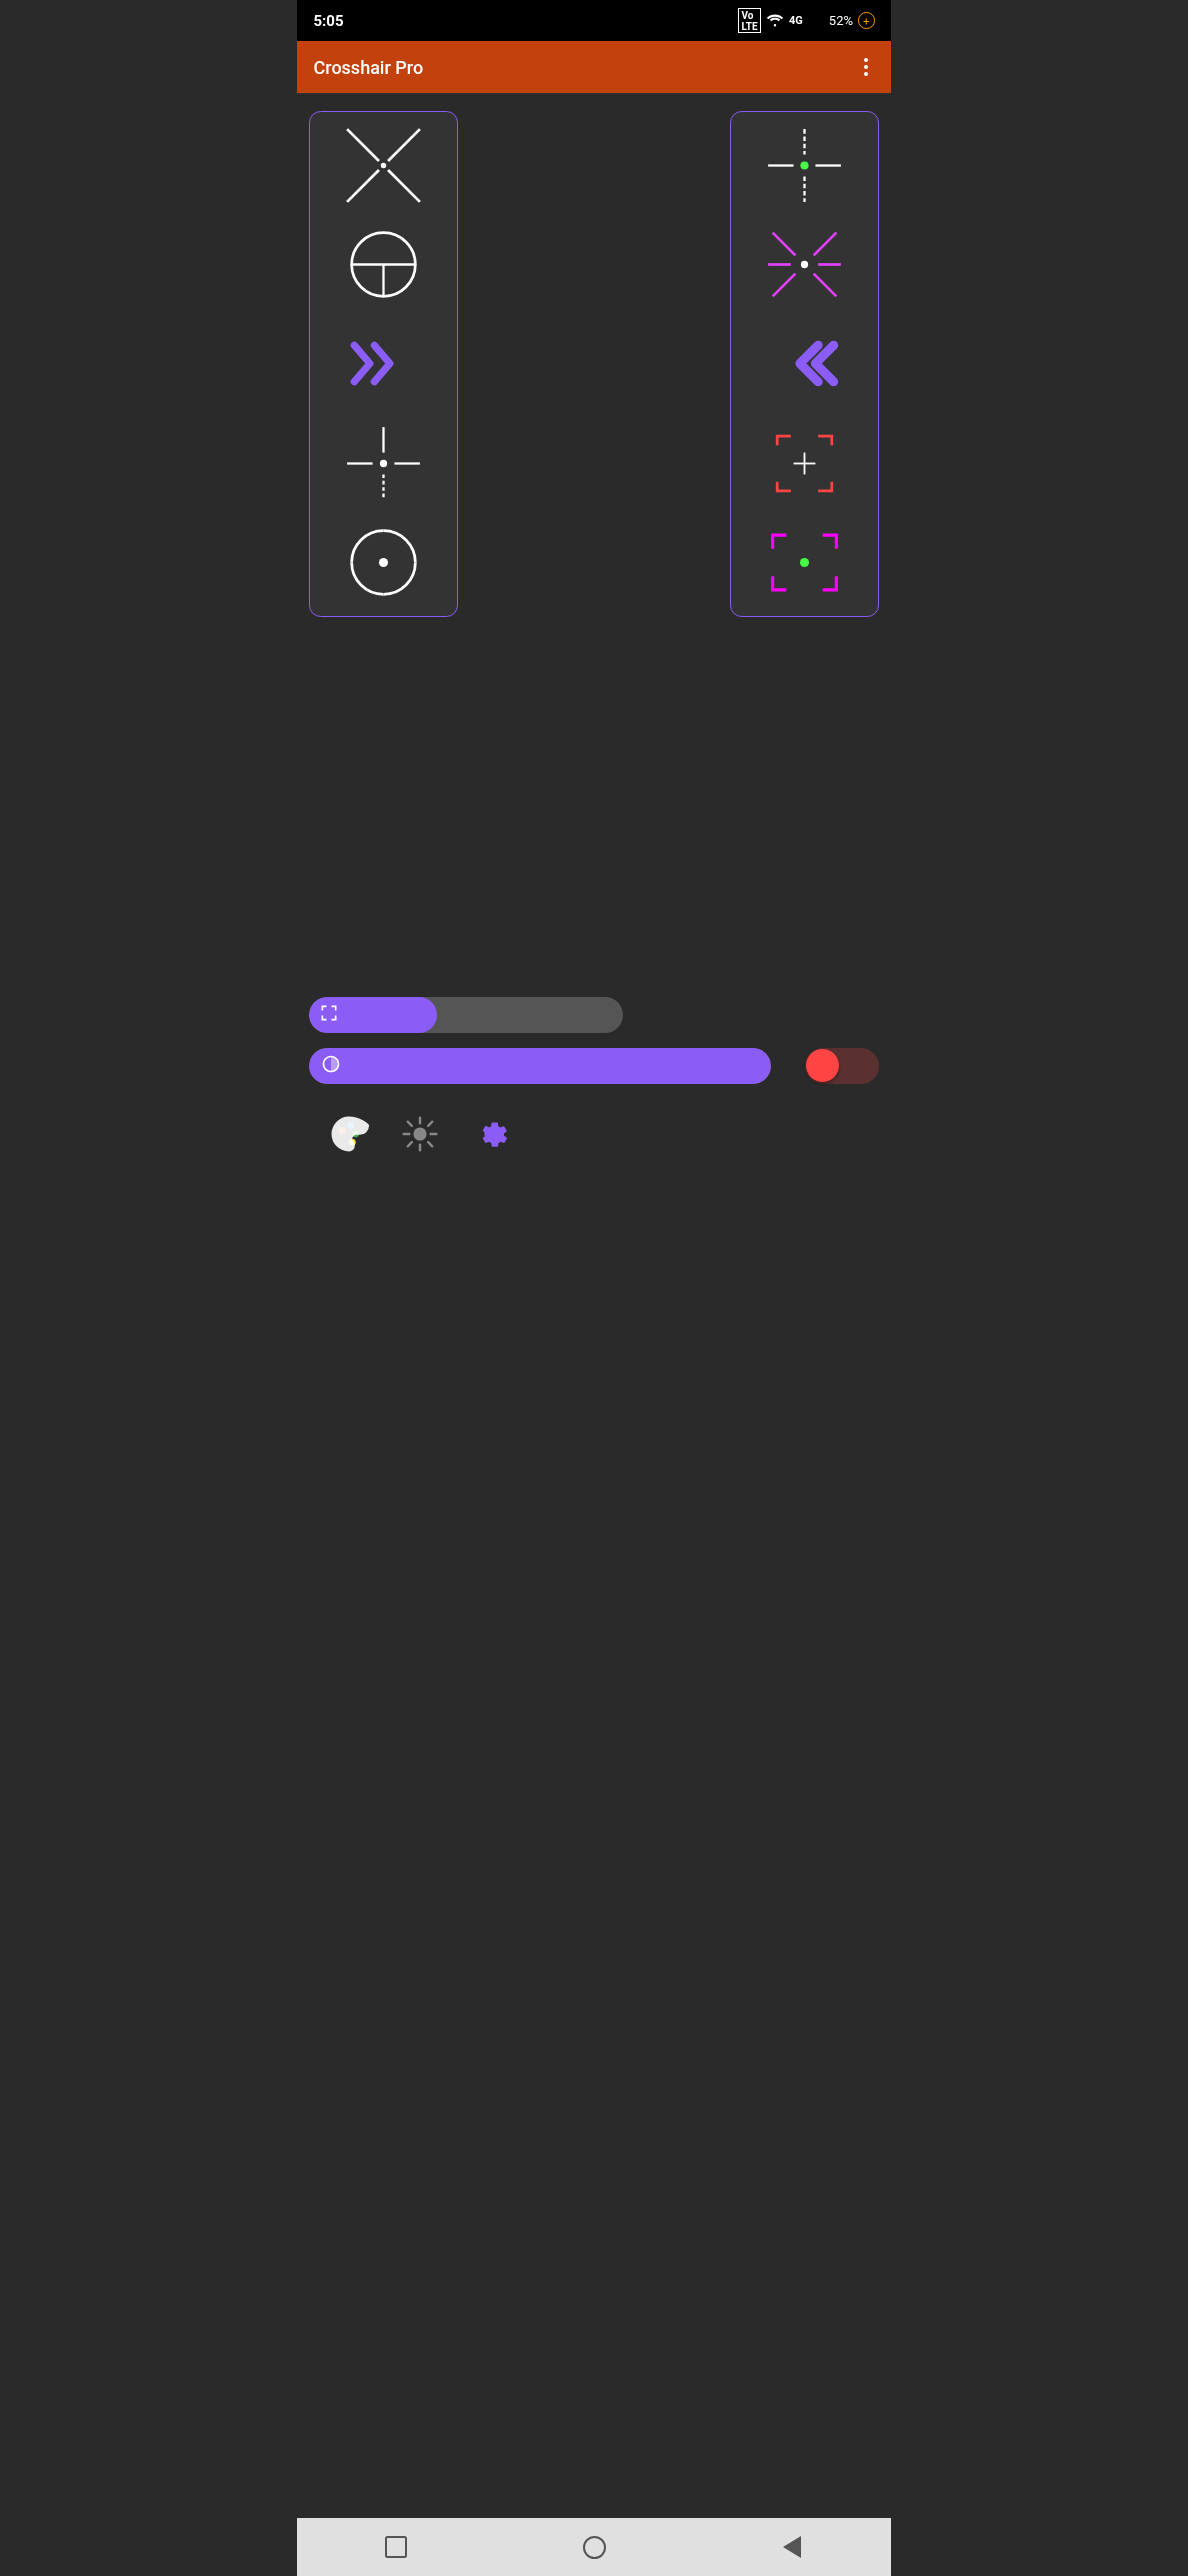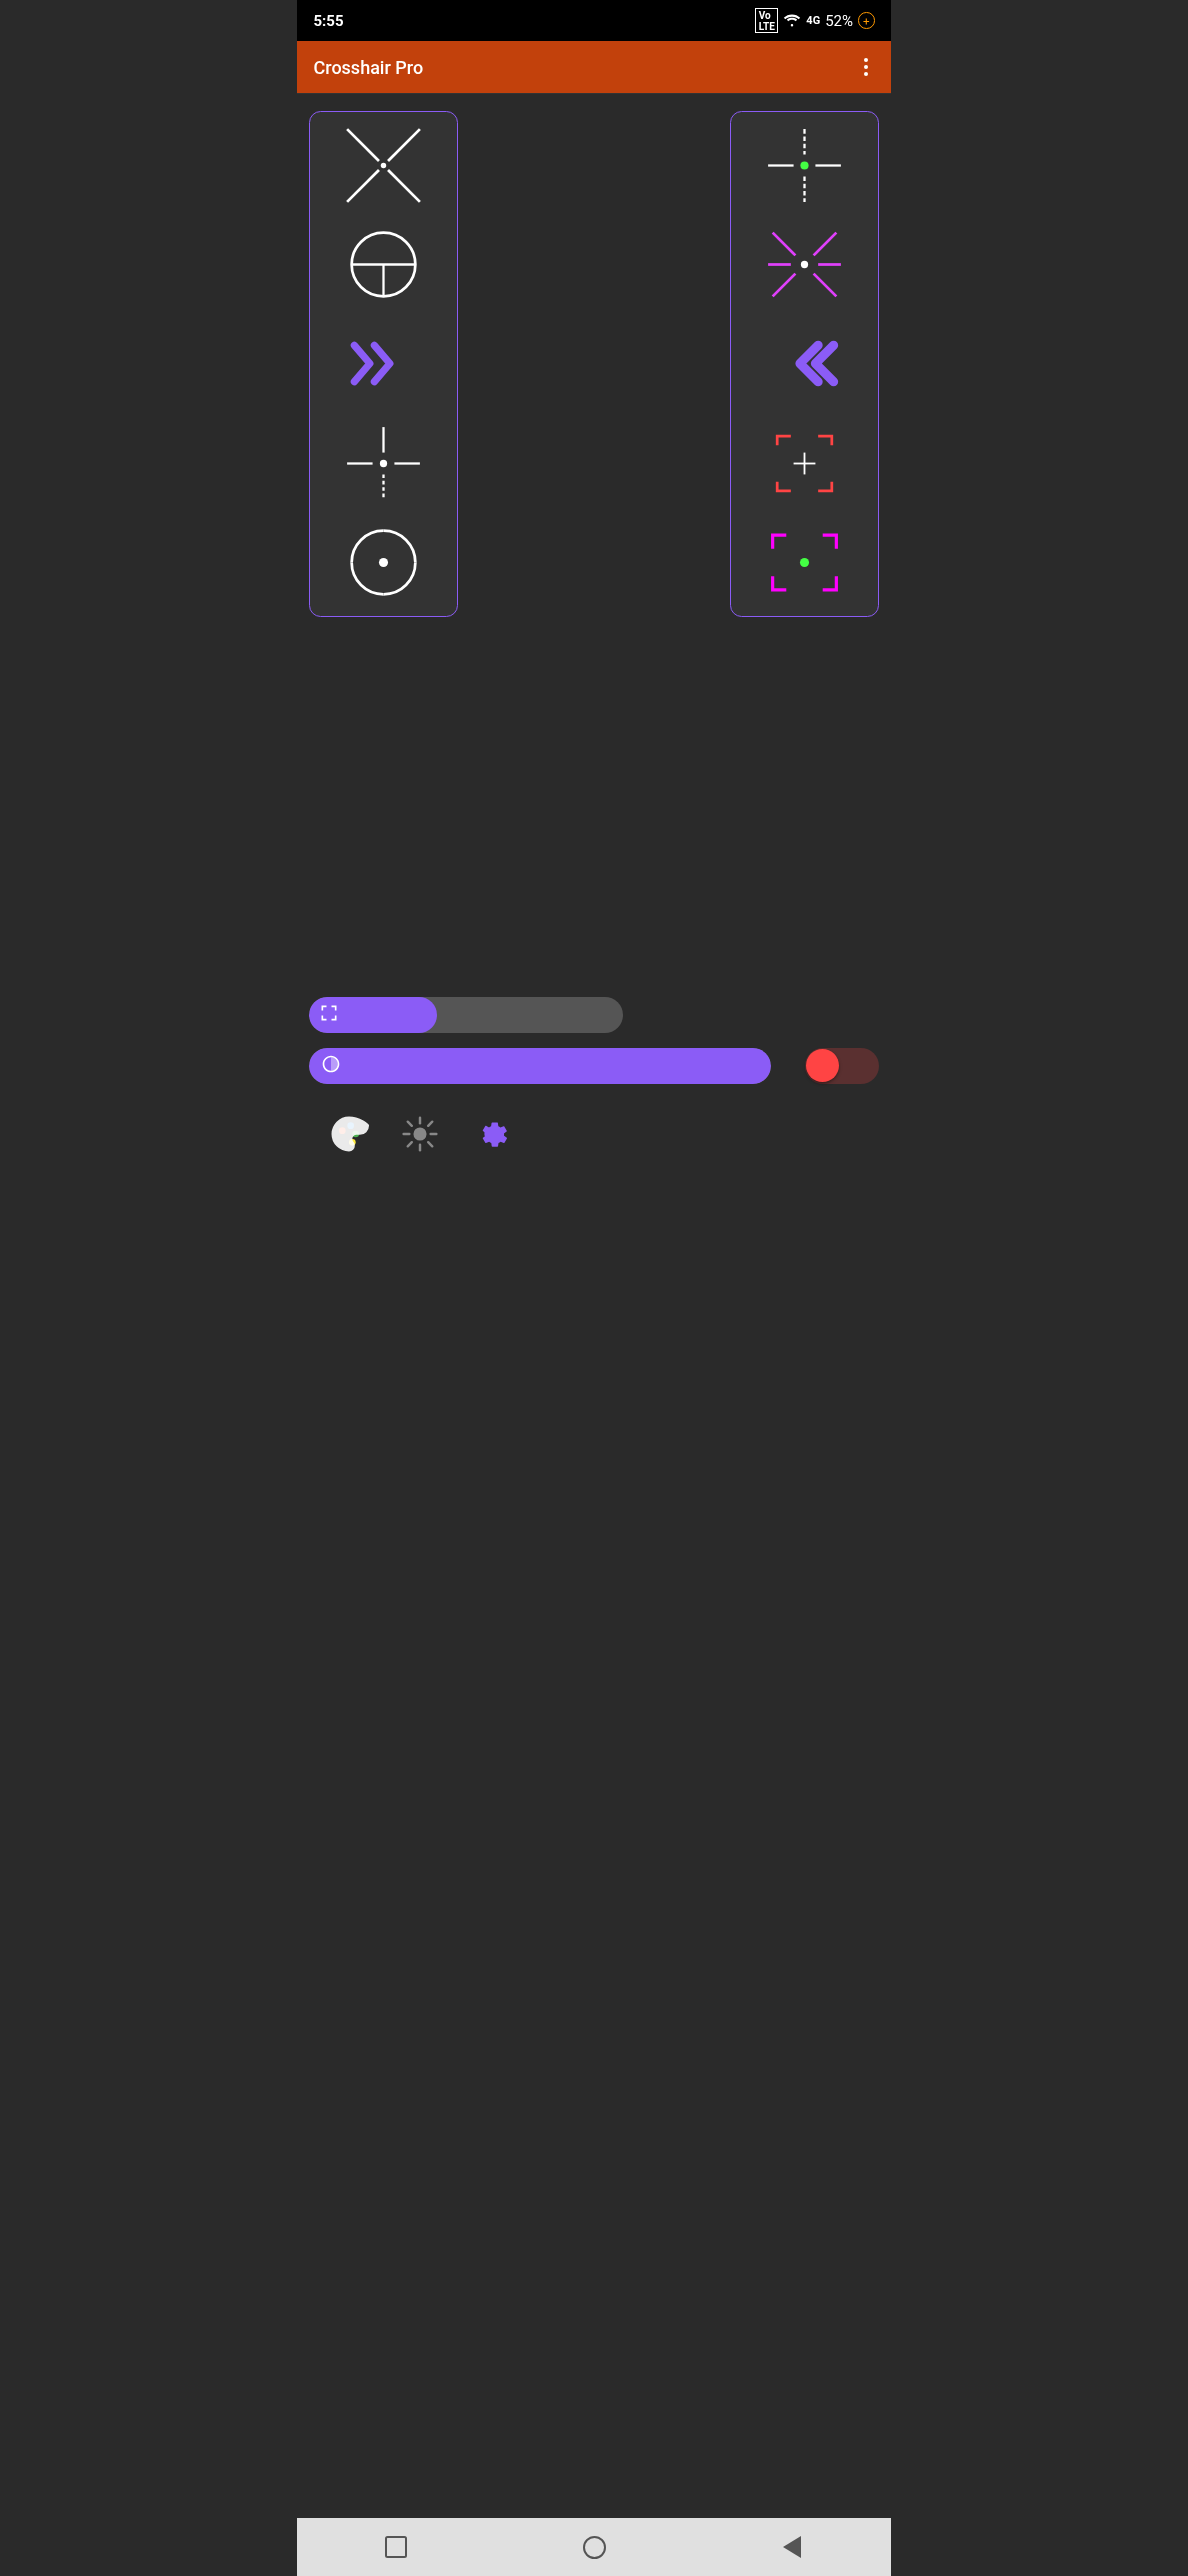--- a/index.html
+++ b/index.html
@@ -31,21 +31,22 @@
       display: flex;
       align-items: center;
       gap: 5px;
       color: #fff;
       font-size: 10.7px;
     }
     .status-icons span {
       color: #fff;
     }
     .battery-text {
-      font-size: 15px;
+      font-size: 13px;
+      margin-left: 21px;
     }
 
     
     .app-bar {
       background: #c2410c;
       height: 53px;
       display: flex;
       align-items: center;
       justify-content: space-between;
       padding: 0 16.5px;
@@ -245,21 +246,21 @@
     
     .content-spacer {
       height: 330px;
       background: #2a2a2a;
     }
   </style>
 </head>
 <body>
 
 <div class="status-bar">
-  <span class="status-time">5:55</span>
+  <span class="status-time">5:05</span>
   <div class="status-icons">
     <span style="font-size:10px;border:0.8px solid #fff;padding:0.8px 2.5px;font-weight:bold;">Vo<br style="line-height:0">LTE</span>
     <span>
       <svg width="18" height="15" viewBox="0 0 22 18" fill="white">
         <path d="M11 14.5c.83 0 1.5.67 1.5 1.5s-.67 1.5-1.5 1.5-1.5-.67-1.5-1.5.67-1.5 1.5-1.5zm-4.5-3.5c1.1-1.1 2.6-1.8 4.5-1.8s3.4.7 4.5 1.8l1.8-1.8C15.8 7.7 13.5 7 11 7s-4.8.7-6.3 2.2L6.5 11zM11 3C7.1 3 3.6 4.5 1 7l1.8 1.8C4.8 6.9 7.7 5.5 11 5.5s6.2 1.4 8.2 3.3L21 7C18.4 4.5 14.9 3 11 3z"></path>
       </svg>
     </span>
     <span style="font-size:11px;font-weight:bold;">4G</span>
     <span class="battery-text">52%</span>
     <span style="width:16.5px;height:16.5px;border:1.7px solid #f90;border-radius:50%;display:flex;align-items:center;justify-content:center;font-size:11.6px;color:#f90;">+</span>

